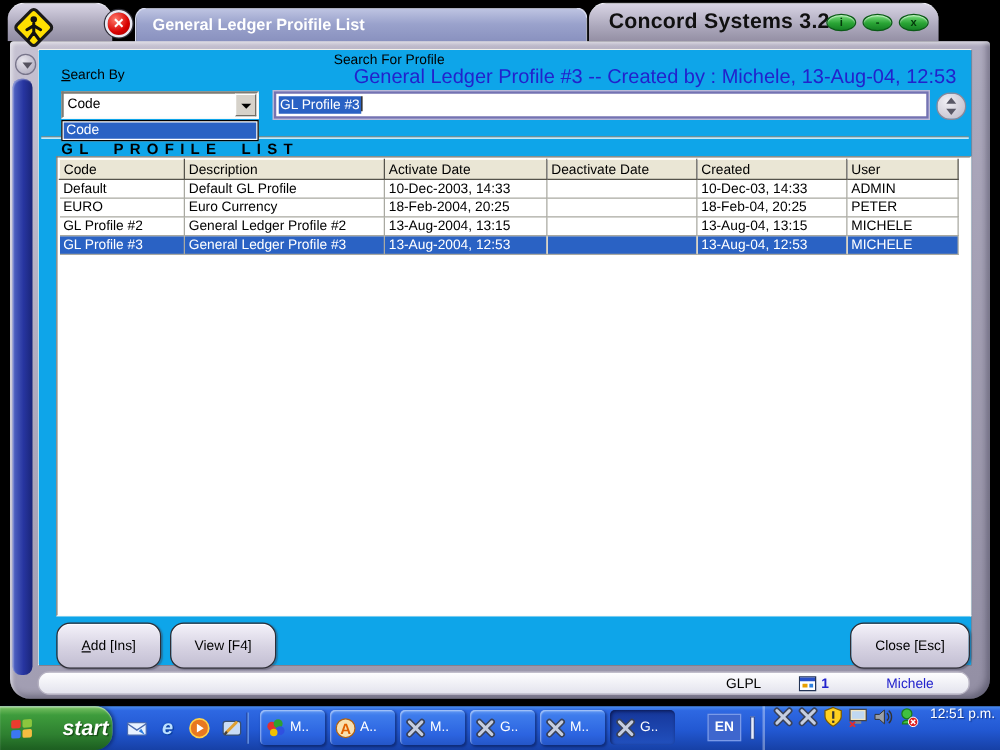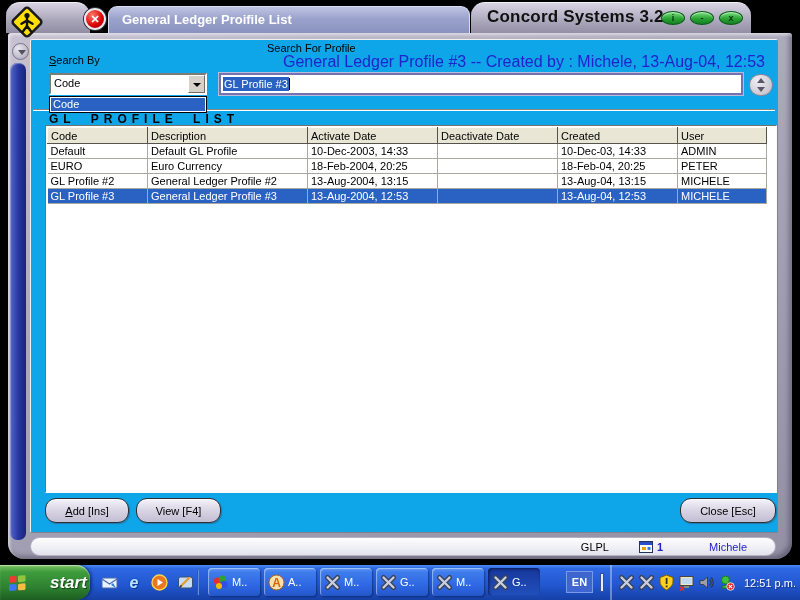--- a/index.html
+++ b/index.html
@@ -88,21 +88,21 @@
     border:1px solid; border-color:#75726A #FBFBF8 #FBFBF8 #75726A; }
   table.grid { border-collapse:collapse; table-layout:fixed; width:719px;
     margin:1px 0 0 1px; }
   .grid th { background:#EAE6D5; font-size:11px; font-weight:normal; text-align:left;
     height:16px; padding:0 3px; overflow:hidden; white-space:nowrap;
     border:1px solid; border-color:#FDFCF7 #55534B #55534B #FDFCF7; }
   .grid td { font-size:11px; height:15px; padding:0 3px; overflow:hidden; white-space:nowrap;
     border-right:1px solid #A9A9A1; border-bottom:1px solid #A9A9A1; background:#fff; color:#000; }
   .grid tr.selected td { background:#2A62C4; color:#fff; }
 
-  .pill-btn { height:25px; border-radius:11px; border:1px solid #2E2E36;
+  .pill-btn { height:37px; border-radius:11px; border:1px solid #2E2E36;
     background:linear-gradient(180deg,#F4F2FA,#D6D2E2 55%,#C2BED2);
     font-size:11px; font-family:"Liberation Sans",sans-serif; color:#000;
     box-shadow:0 1px 0 rgba(255,255,255,.7) inset, 1px 1px 1px rgba(60,60,80,.4); }
   .btn-add  { left:14px;  top:458px; width:84px; }
   .btn-view { left:105px; top:458px; width:85px; }
   .btn-close{ left:649px; top:458px; width:96px; }
   .pill-btn span { display:block; }
 
   
   .statusbar { left:30px; top:537px; width:746px; height:19px; border-radius:10px;
@@ -131,21 +131,21 @@
     display:flex; align-items:center; gap:3px; padding-left:4px;
     color:#fff; font-size:11px; overflow:hidden; white-space:nowrap; }
   .tb-btn.active { background:linear-gradient(180deg,#16379A,#2150BE);
     box-shadow:inset 1px 1px 3px rgba(0,0,30,.6); }
   .lang { left:566px; top:6px; width:27px; height:22px; background:#3E66CE;
     border:1px solid #7A9AE8; color:#fff; font-size:11px; font-weight:bold;
     text-align:center; line-height:20px; }
   .input-bar { left:600px; top:8px; width:4px; height:19px; background:#E8ECF8;
     border:1px solid #3050A0; }
   .tray { left:610px; top:0; width:190px; height:35px;
-    border-left:2px solid rgba(255,255,255,.35); display:flex; align-items:center;
+    border-left:2px solid rgba(255,255,255,.35); display:flex; align-items:flex-start;
     padding-left:6px; gap:3px; }
   .tray-ico { width:17px; height:17px; }
   .clock { color:#fff; font-size:11px; margin-left:6px; text-shadow:1px 1px 1px rgba(0,20,80,.6); }
 
   .ico16 { width:17px; height:17px; display:inline-block; }
   .ie-e { color:#BCE0FF; font-style:italic; font-weight:bold; font-size:16px;
     text-shadow:0 0 2px #0A3FA0, 1px 1px 0 #0A3FA0; }
 </style>
 </head>
 <body>

